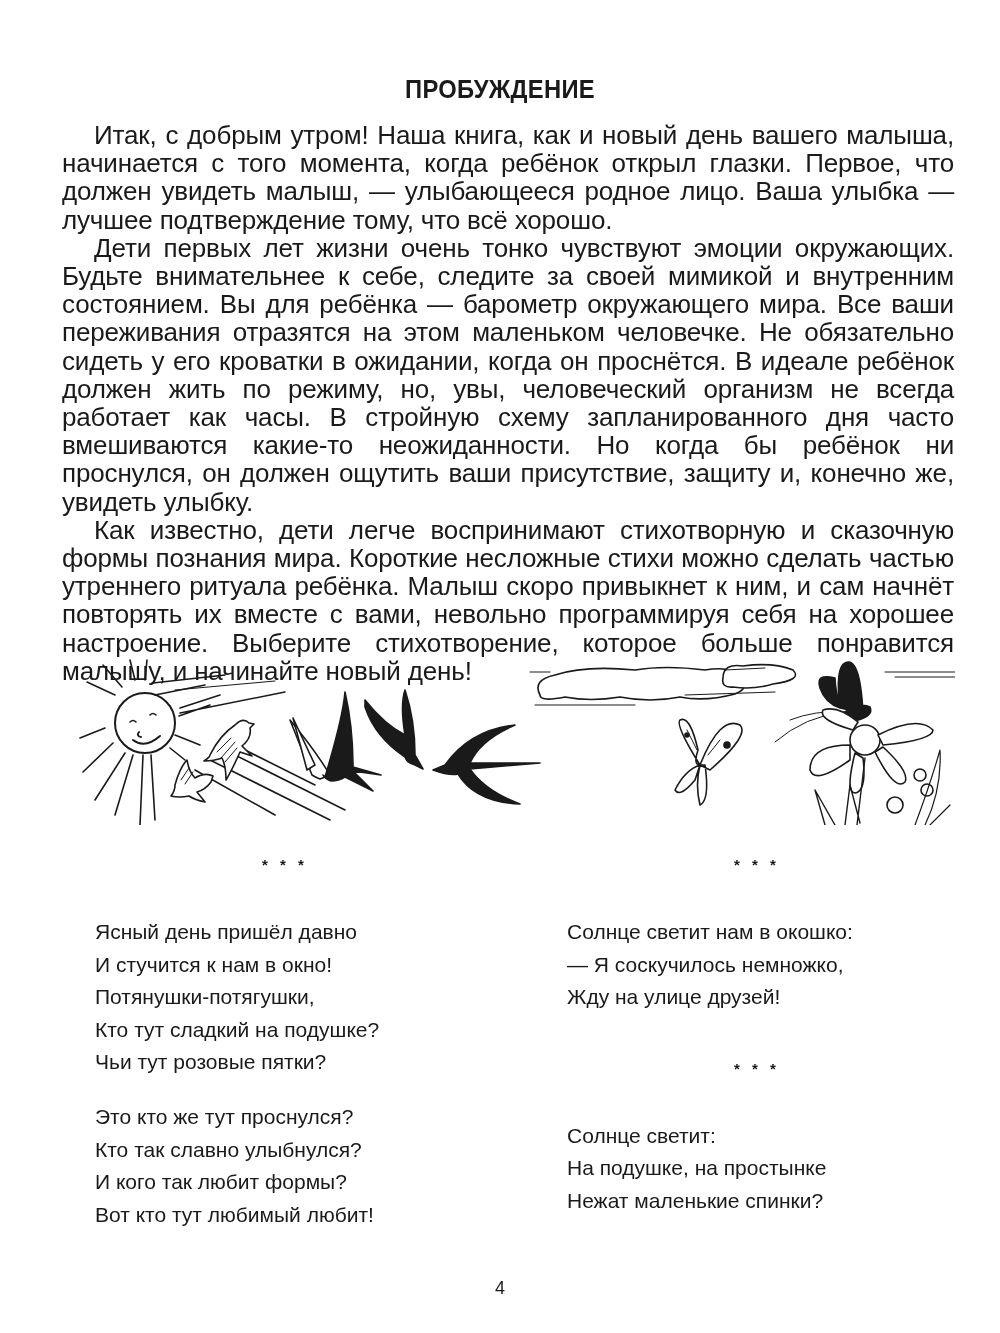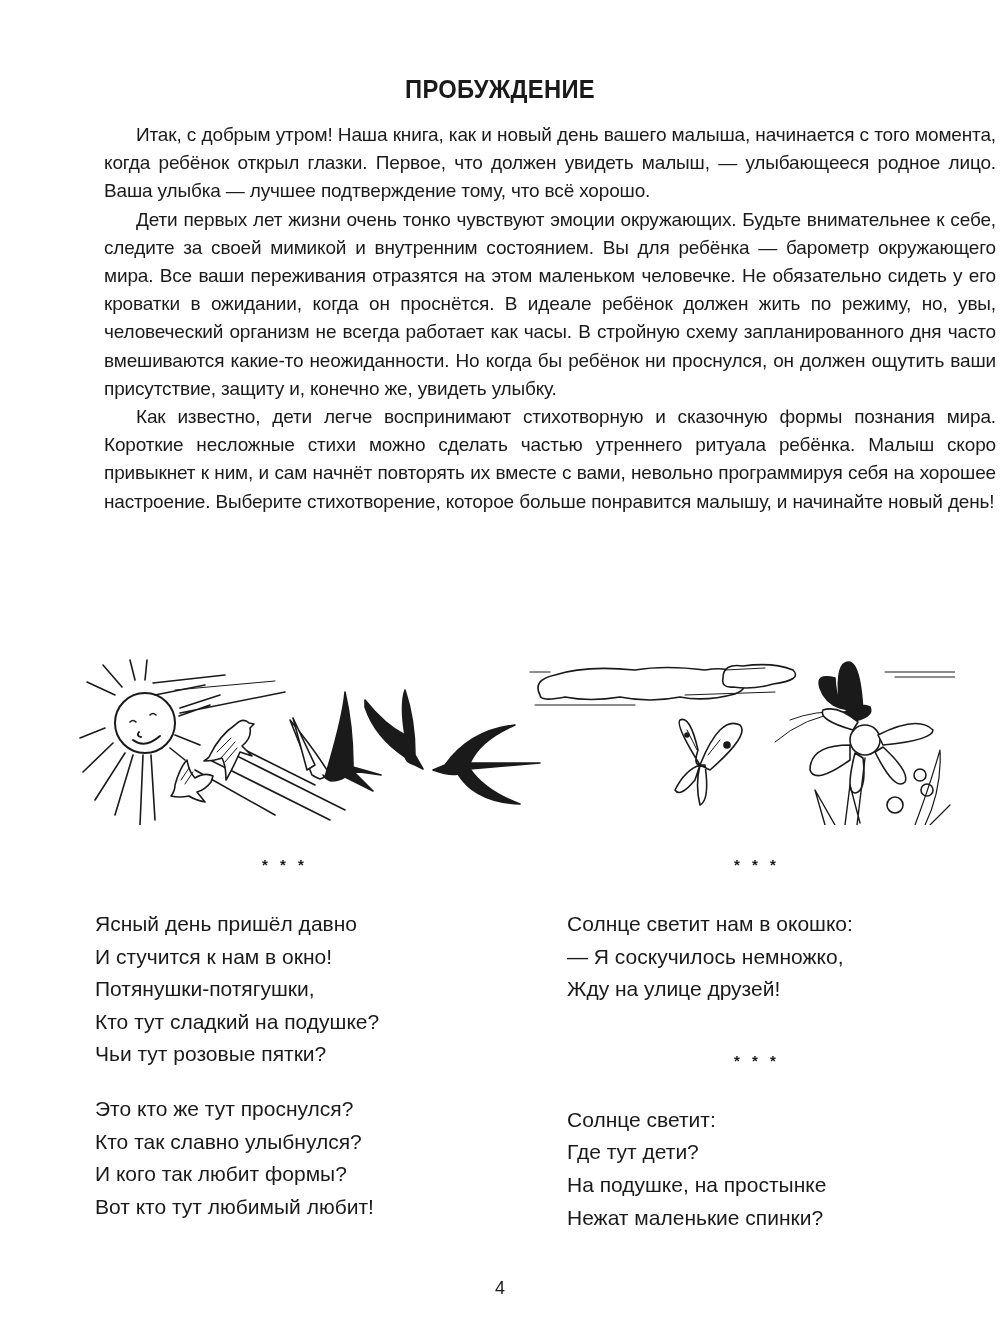--- a/index.html
+++ b/index.html
@@ -8,33 +8,32 @@
       color: #1a1a1a;
       font-family: "Liberation Sans", sans-serif;
     }
     .title {
       position: absolute; left: 0; width: 1000px; top: 58px;
       text-align: center; font-weight: bold; font-size: 25px; letter-spacing: 0.3px;
       transform: scaleX(0.95);
     }
     .prose {
       position: absolute; left: 62px; width: 892px; top: 121px;
-      font-size: 19px; line-height: 28.2px; text-align: justify;
+      font-size: 26px; line-height: 28.2px; text-align: justify;
       letter-spacing: -0.15px;
-      margin-left: 42px;
     }
     .prose p { margin: 0; text-indent: 32px; }
     .illustration { position: absolute; left: 75px; top: 650px; width: 880px; height: 175px; }
     .poem-col { position: absolute; font-size: 21px; line-height: 32.6px; }
     .poem-col.left { left: 95px; top: 852px; width: 400px; }
     .poem-col.right { left: 567px; top: 852px; width: 400px; }
     .stars { text-align: center; font-size: 15px; letter-spacing: 4px; height: 26px; line-height: 26px; font-weight: bold; }
     .left .stars { width: 380px; }
     .right .stars { width: 380px; }
-    .stanza { margin-top: 30px; }
+    .stanza { margin-top: 38px; }
     .stanza + .stanza { margin-top: 22px; }
     .right .stars.second { margin-top: 42px; }
     .line { white-space: nowrap; }
     .page-number {
       position: absolute; left: 0; width: 1000px; top: 1278px;
       text-align: center; font-size: 18px;
     }
   </style>
 </head>
 <body>
@@ -119,19 +118,18 @@
 <div class="poem-col right">
   <div class="stars">* * *</div>
   <div class="stanza">
     <div class="line">Солнце светит нам в окошко:</div>
     <div class="line">— Я соскучилось немножко,</div>
     <div class="line">Жду на улице друзей!</div>
   </div>
   <div class="stars second">* * *</div>
   <div class="stanza">
     <div class="line">Солнце светит:</div>
-    <div class="line">Где тут дети?</div>
     <div class="line">На подушке, на простынке</div>
     <div class="line">Нежат маленькие спинки?</div>
   </div>
 </div>
 
 <div class="page-number">4</div>
 
 </body></html>

